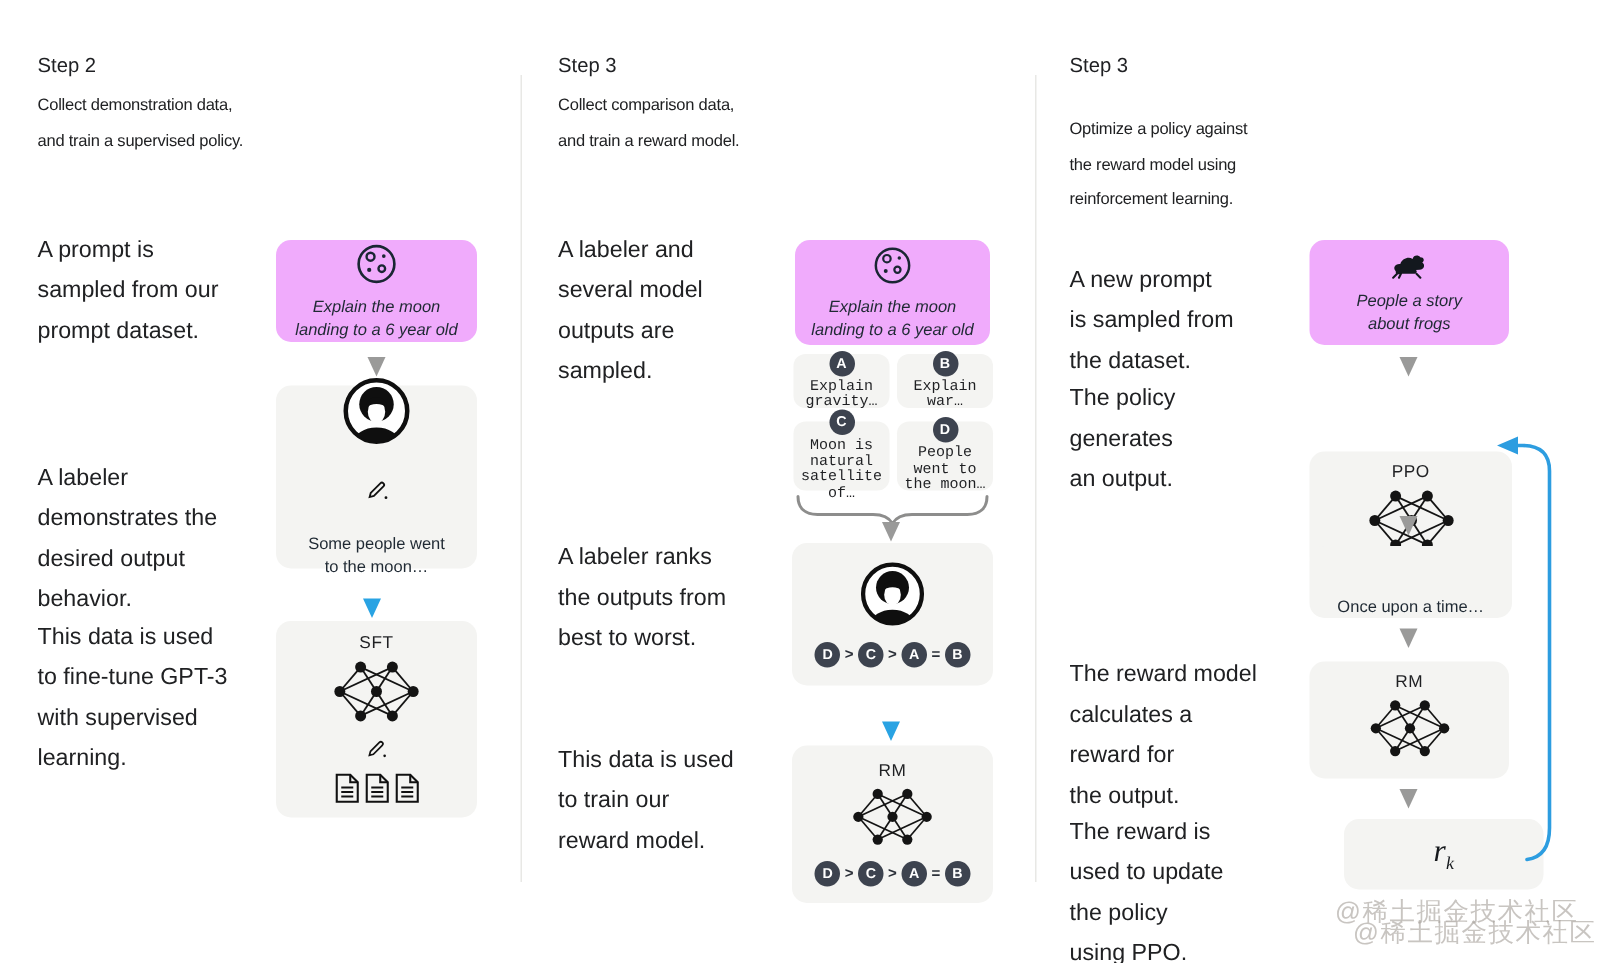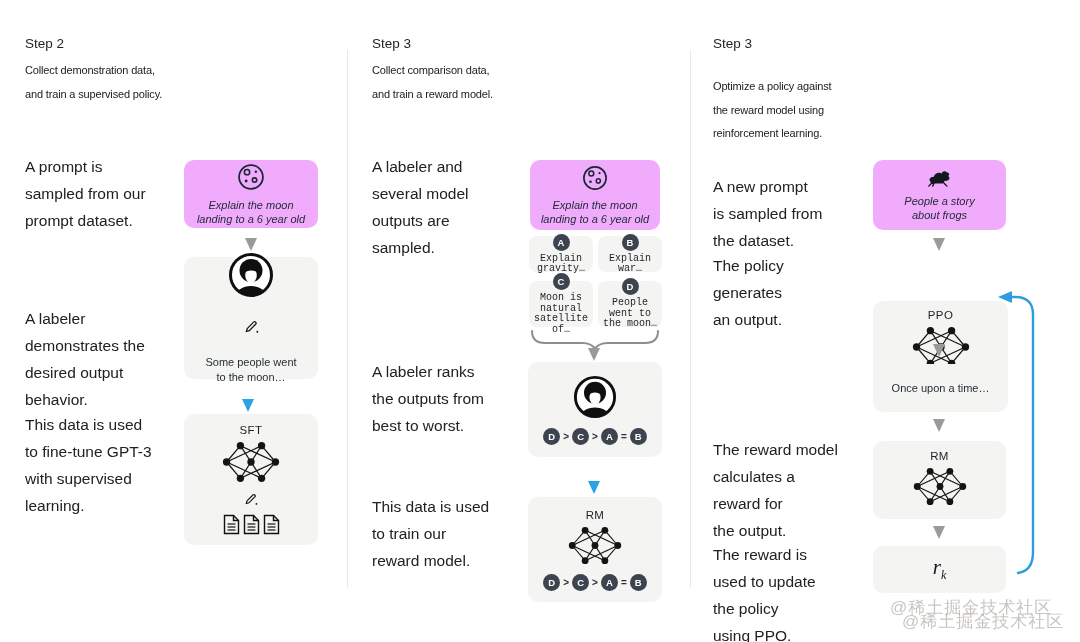--- a/index.html
+++ b/index.html
@@ -366,21 +366,21 @@
           <circle cx="68" cy="27" r="4.5"></circle>
         <circle cx="25" cy="47" r="4.5"></circle>
           <circle cx="51" cy="47" r="4.5"></circle>
       </g>
     </svg>
   </span>
 </div>
 
 <div class="arrow-down" style="left:933px; top:344px;"></div>
 
-<div class="card" style="left:873px; top:364px; width:135px; height:48px;">
+<div class="card" style="left:873px; top:364px; width:135px; height:48px;justify-content:flex-end;">
   <div class="card-caption">Once upon a time…</div>
 </div>
 
 <div class="arrow-down" style="left:933px; top:419px;"></div>
 
 <div class="card" style="left:873px; top:441px; width:133px; height:78px; gap:4px;">
   <div class="card-label">RM</div>
   <span>
     <svg width="58" height="41" viewBox="0 0 76 54">
       <g stroke="#141414" stroke-width="1.5">
@@ -405,21 +405,21 @@
           <circle cx="68" cy="27" r="4.5"></circle>
         <circle cx="25" cy="47" r="4.5"></circle>
           <circle cx="51" cy="47" r="4.5"></circle>
       </g>
     </svg>
   </span>
 </div>
 
 <div class="arrow-down" style="left:933px; top:526px;"></div>
 
-<div class="card" style="left:873px; top:546px; width:133px; height:47px;">
+<div class="card" style="left:896px; top:546px; width:133px; height:47px;">
   <div class="rk"><span>r</span><sub>k</sub></div>
 </div>
 
 <span class="abs" style="left:985px; top:280px;">
   <svg width="60" height="305" viewBox="0 0 60 305" fill="none">
     <path d="M33 293 Q48 291 48 272 L48 34 Q48 17 30 17 L27 17" stroke="#2d9de0" stroke-width="2.4" stroke-linecap="round"></path>
     <path d="M27 11 L13 17 L27 23 Z" fill="#2d9de0"></path>
   </svg>
 </span>
 

